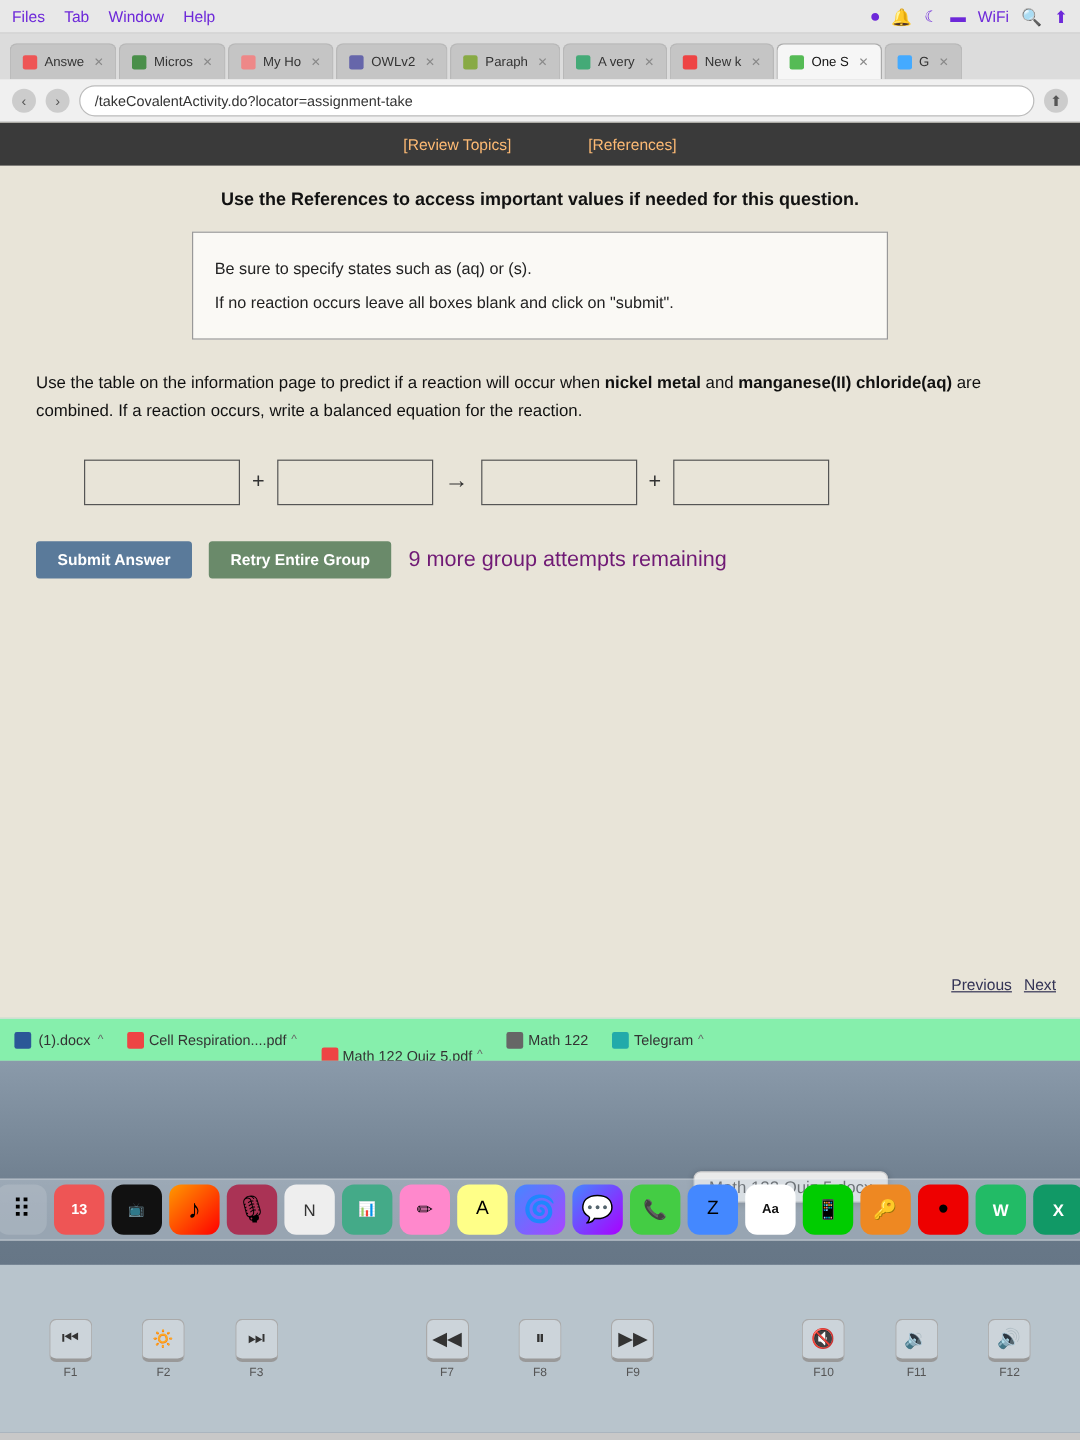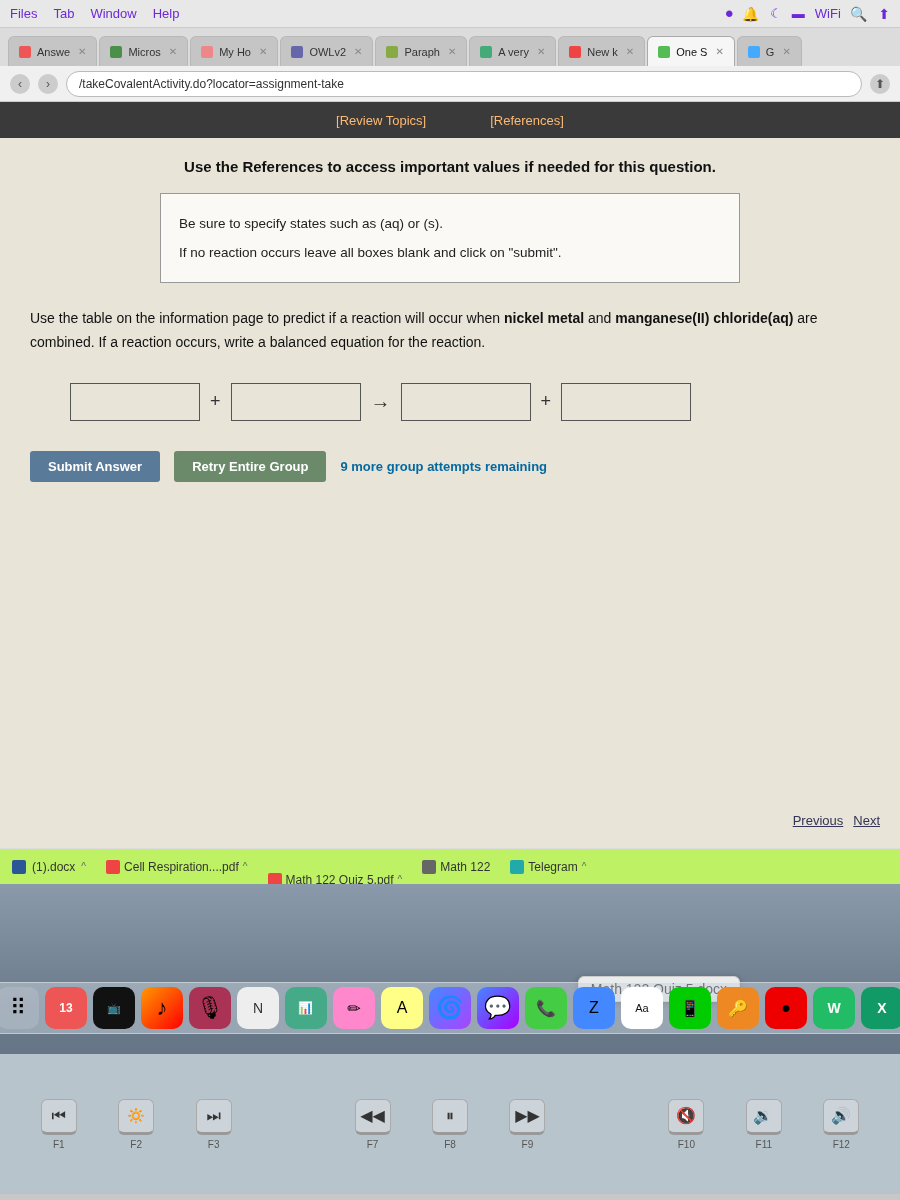--- a/index.html
+++ b/index.html
@@ -217,23 +217,22 @@
       background: #6a8a6a;
       color: white;
       border: none;
       padding: 8px 18px;
       font-size: 13px;
       font-weight: 600;
       border-radius: 3px;
       cursor: pointer;
     }
     .attempts-text {
-      font-size: 13px;
-      color: #0369a1;
-      font-weight: bold;
+      font-size: 18px;
+      color: #701a75;
     }
 
     
     .prev-next {
       position: absolute;
       bottom: 20px;
       right: 20px;
       display: flex;
       gap: 10px;
     }
@@ -242,21 +241,21 @@
       border: none;
       font-size: 13px;
       color: #335;
       cursor: pointer;
       text-decoration: underline;
     }
 
     
     .download-bar {
       height: 36px;
-      background: #bef264;
+      background: #86efac;
       border-top: 1px solid #ddd;
       display: flex;
       align-items: center;
       padding: 0 12px;
       gap: 20px;
       font-size: 12px;
       color: #333;
       overflow: hidden;
     }
     .download-item {
@@ -523,21 +522,21 @@
     <div class="dock-item" style="background: linear-gradient(135deg,#f90,#f00);">♪</div>
     <div class="dock-item" style="background:#a35;">🎙</div>
     <div class="dock-item" style="background:#eee; color:#333; font-size:14px;">N</div>
     <div class="dock-item" style="background:#4a8; font-size:12px;">📊</div>
     <div class="dock-item" style="background:#f8c; font-size:16px;">✏</div>
     <div class="dock-item" style="background:#ff8; font-size:16px;">A</div>
     <div class="dock-item" style="background: linear-gradient(135deg,#48f,#a4f);">🌀</div>
     <div class="dock-item" style="background: linear-gradient(135deg,#48f,#a0f);">💬</div>
     <div class="dock-item" style="background:#4c4; font-size:16px;">📞</div>
     <div class="dock-item" style="background:#48f; font-size:16px;">Z</div>
-    <div class="dock-item" style="background:#fff; color:#111; font-size:11px; font-weight:normal;">Aa</div>
+    <div class="dock-item" style="background:#fff; color:#111; font-size:11px; font-weight:bold;">Aa</div>
     <div class="dock-item" style="background:#0c0; font-size:16px;">📱</div>
     <div class="dock-item" style="background:#e82; font-size:16px;">🔑</div>
     <div class="dock-item" style="background:#e00; font-size:16px;">●</div>
     <div class="dock-item" style="background:#2b6; font-size:14px; color:white; font-weight:bold;">W</div>
     <div class="dock-item" style="background:#196; font-size:14px; color:white; font-weight:bold;">X</div>
   </div>
 
   <div class="keyboard-row">
     <div class="key-group">
       <div class="key-icon">⏮</div>

